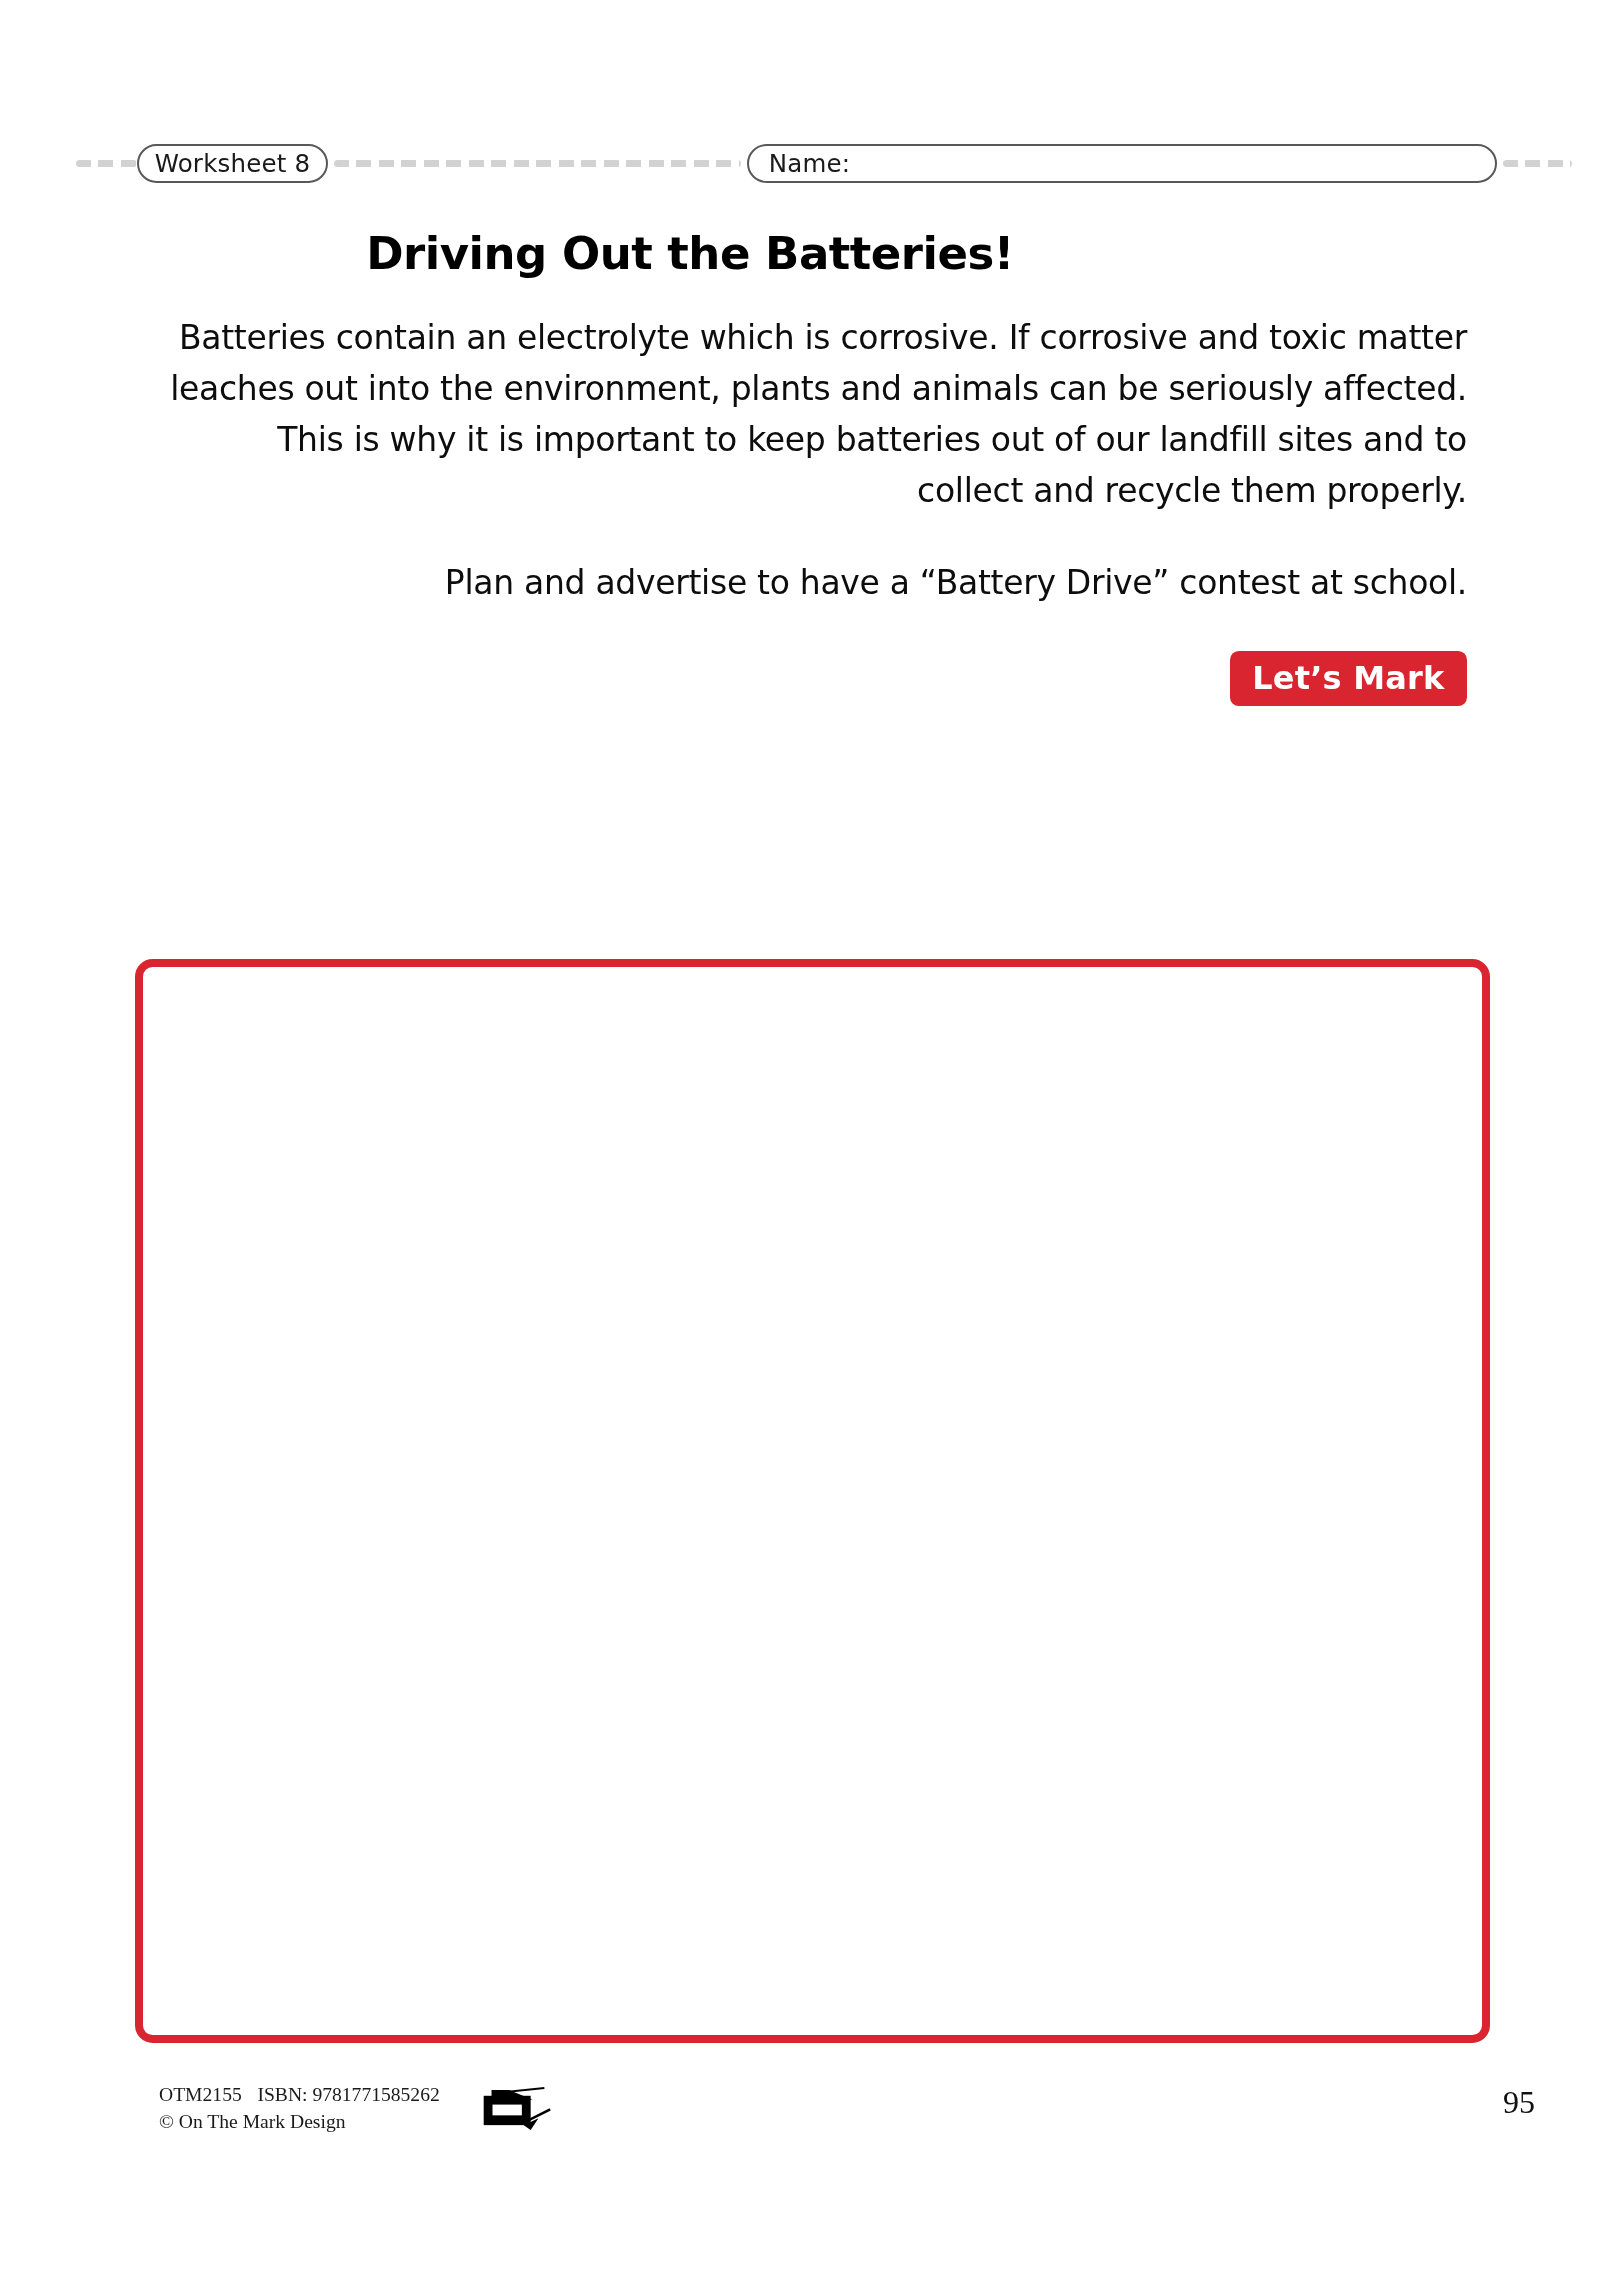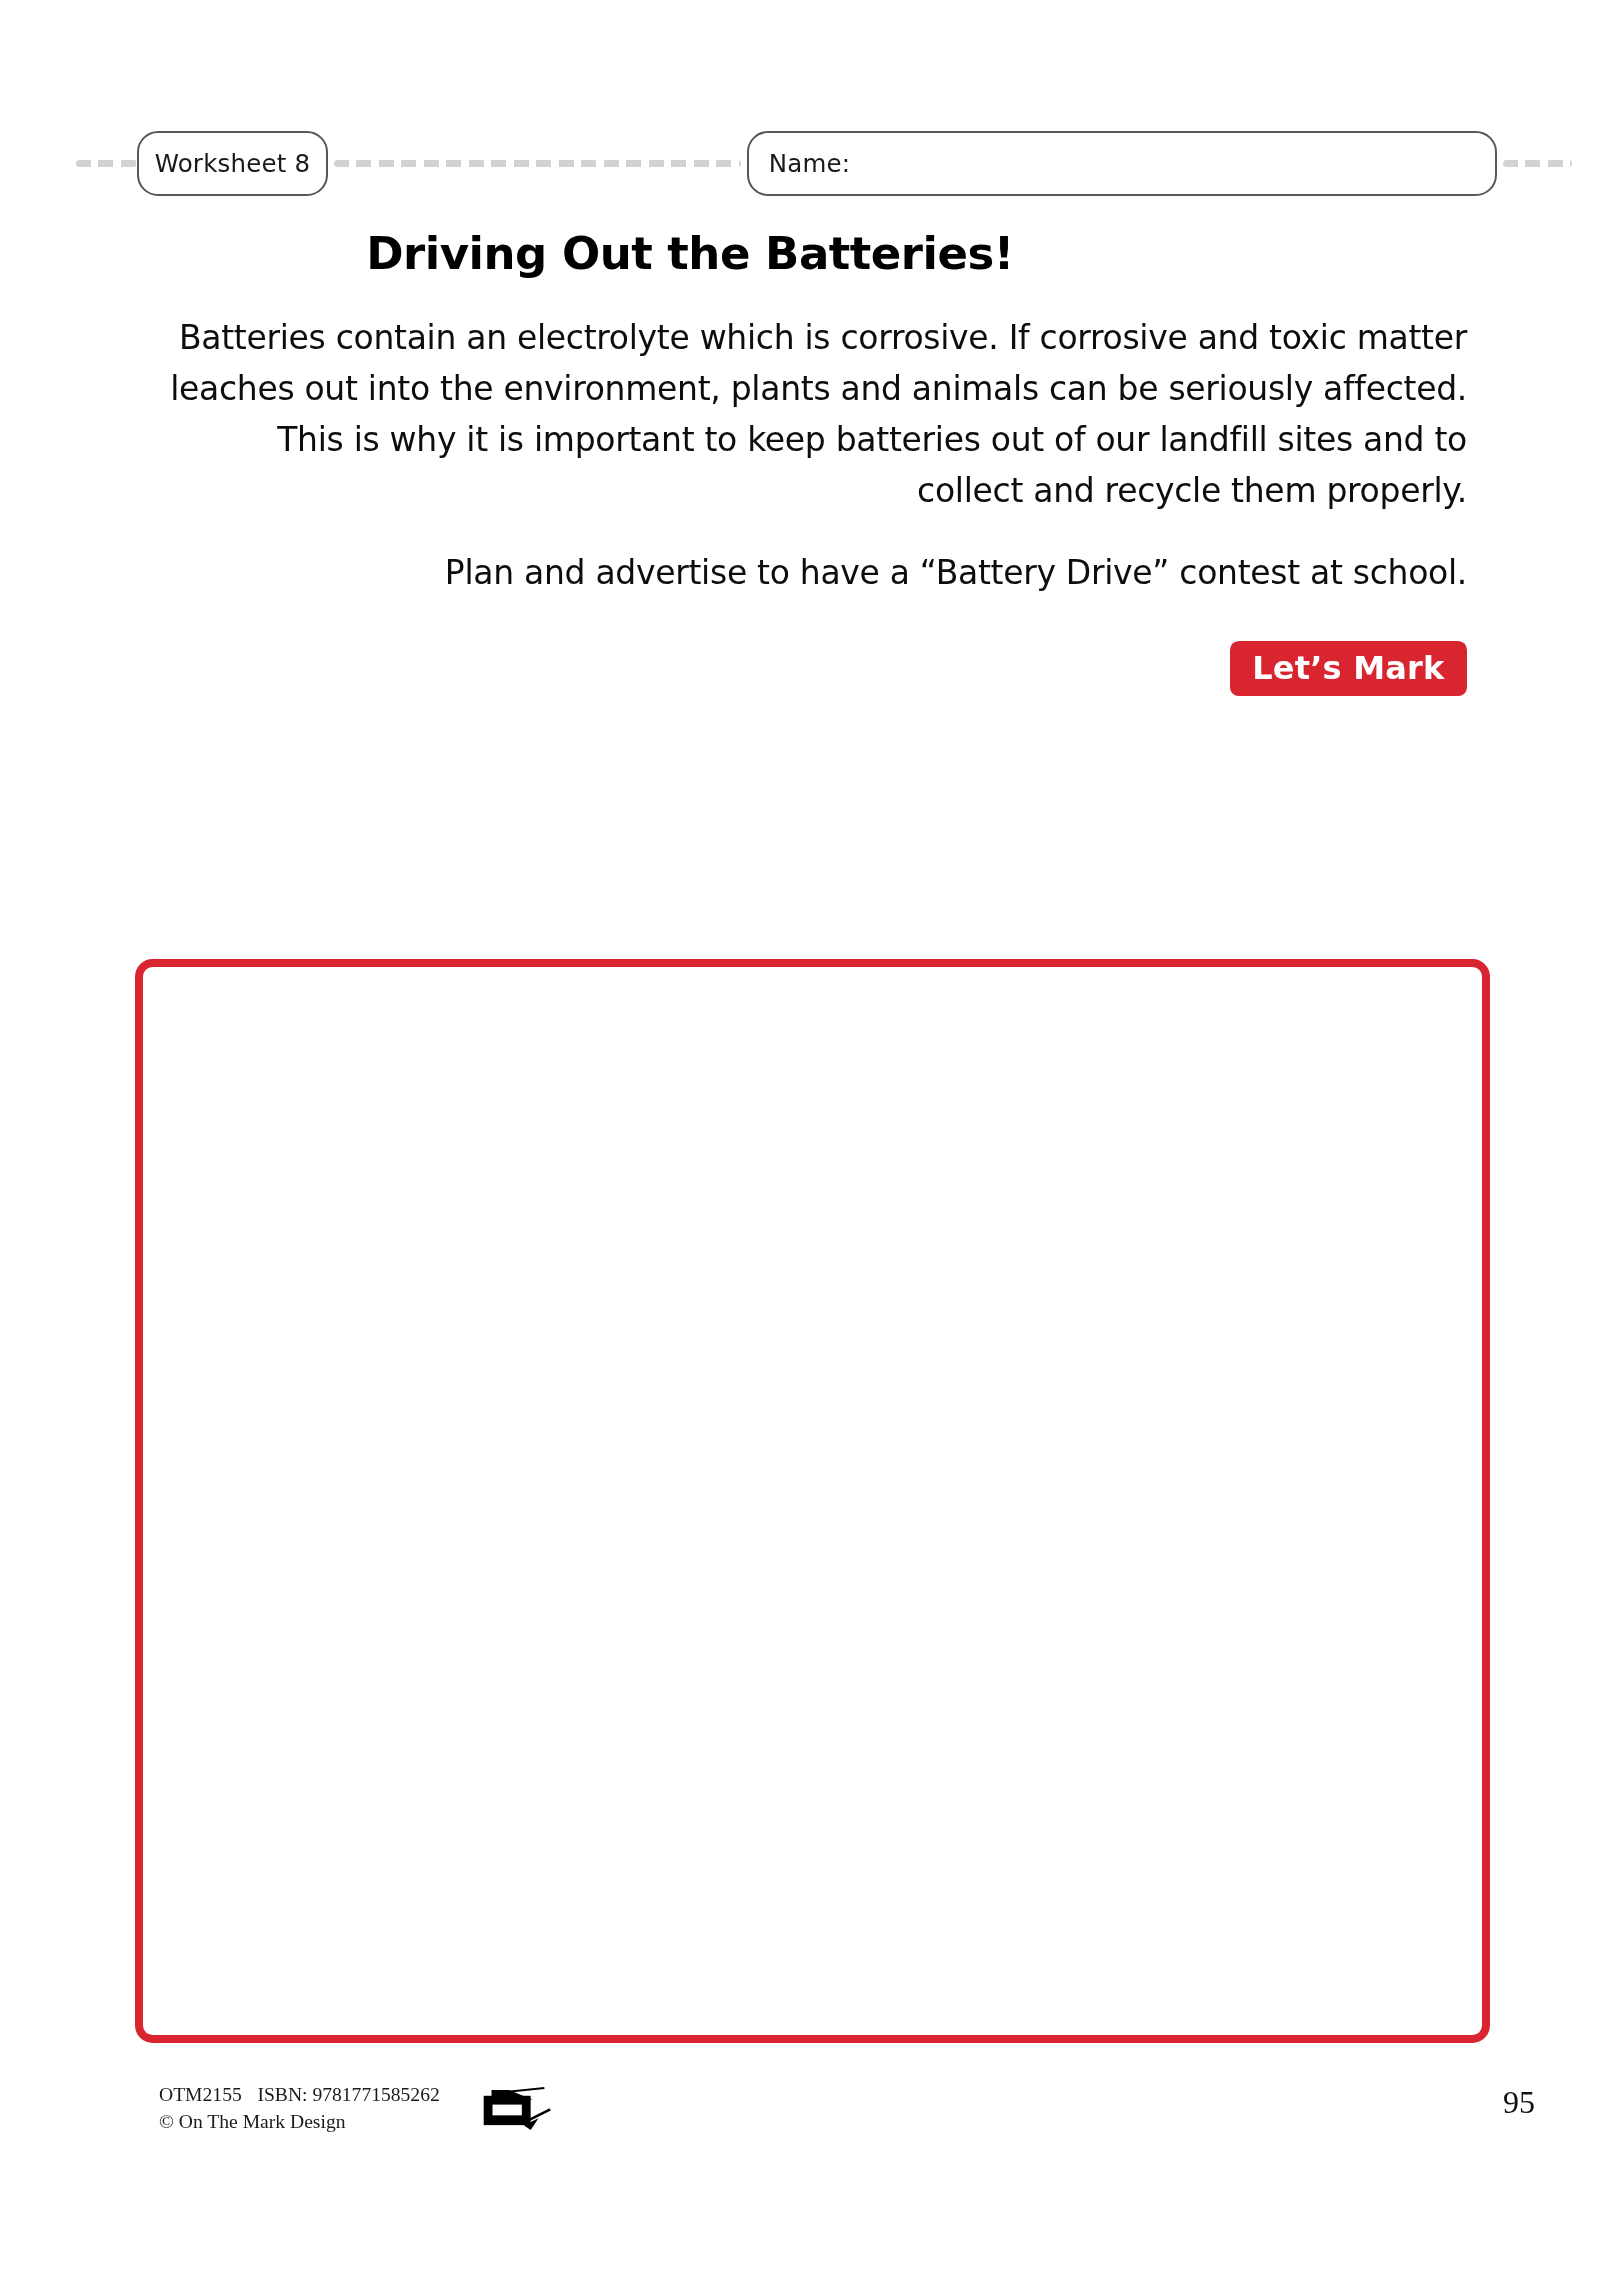--- a/index.html
+++ b/index.html
@@ -42,21 +42,21 @@
     flex: none;
   }
   .dash-left  { width: 61px; margin-left: 76px; }
   .dash-mid   { flex: 1 1 auto; margin: 0 5.9px; }
   .dash-right { width: 69px; margin-left: 5.9px; margin-right: 49px; }
 
   .field-box {
     border: 2.9px solid #585858;
     border-radius: 21px;
     background: #ffffff;
-    height: 65px;
+    height: 39px;
     box-sizing: border-box;
     display: flex;
     align-items: center;
     position: relative;
     z-index: 2;
   }
   .worksheet-box {
     padding: 0 15.7px;
     flex: none;
   }
@@ -96,21 +96,21 @@
     text-align: right;
   }
   .para {
     font-family: "DejaVu Sans", sans-serif;
     font-size: 33px;
     line-height: 51px;
     color: #0d0d0d;
     letter-spacing: -0.3px;
     margin: 0;
   }
-  .para + .para { margin-top: 31px; }
+  .para + .para { margin-top: 41px; }
 
   
   .badge-wrap {
     margin-top: 43px;
     margin-bottom: 35px;
   }
   .badge {
     display: inline-block;
     background: #D8252F;
     color: #ffffff;

